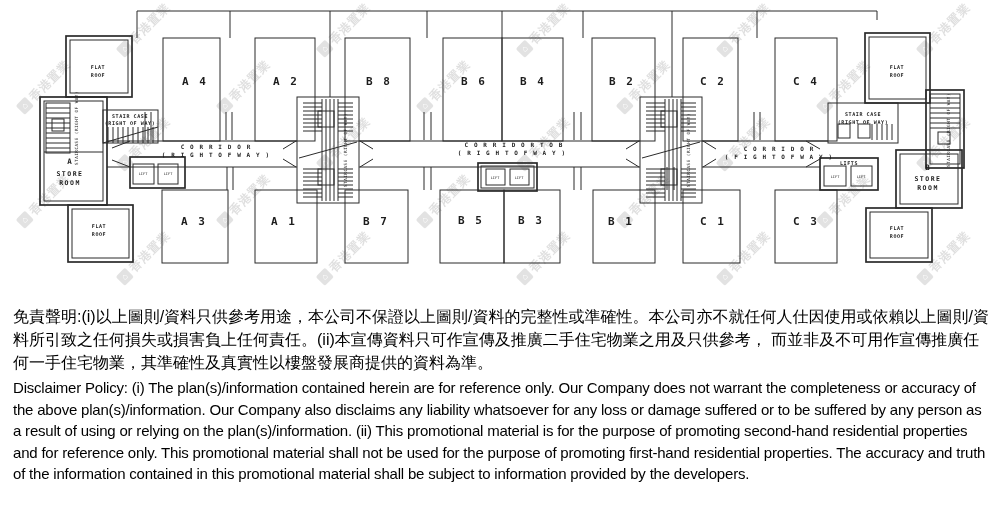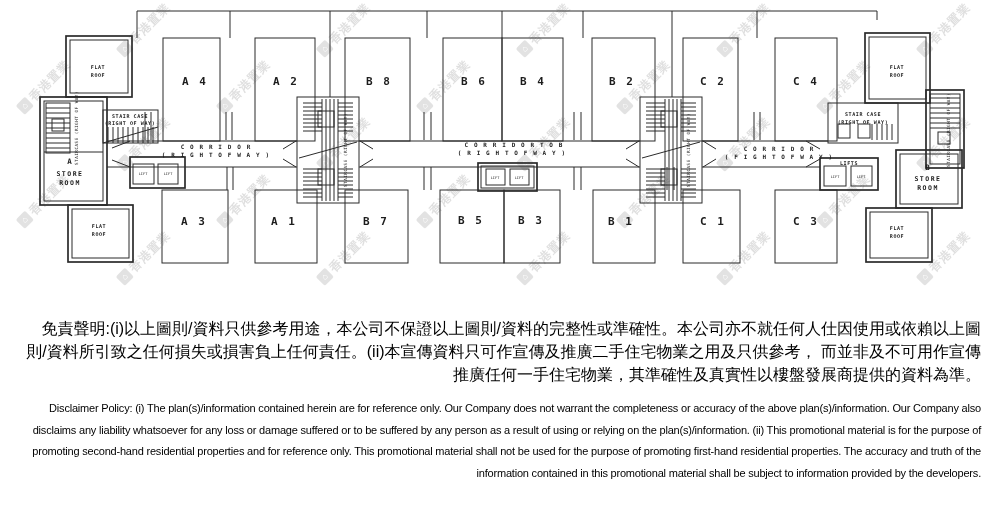--- a/index.html
+++ b/index.html
@@ -18,23 +18,23 @@
   #plan text{fill:#1d1d1d;font-family:"DejaVu Sans Mono","Liberation Mono",monospace;}
   .lbl{font-size:11px;font-weight:bold;letter-spacing:2px;text-anchor:middle;}
   .t-room{font-size:6.5px;font-weight:bold;letter-spacing:1.5px;text-anchor:middle;}
   .t-rooma{font-size:7.5px;font-weight:bold;letter-spacing:1px;text-anchor:middle;}
   .t-sm{font-size:5px;font-weight:bold;letter-spacing:0.6px;text-anchor:middle;}
   .t-corr{font-size:6px;font-weight:bold;letter-spacing:1.1px;text-anchor:middle;}
   .t-vert{font-size:4.3px;letter-spacing:0.5px;text-anchor:middle;}
   .t-tiny{font-size:3.6px;text-anchor:middle;}
   
   .disclaimer{position:absolute;left:13px;top:305px;width:980px;color:#000;}
-  .disclaimer p{margin:12px;text-align:right;}
+  .disclaimer p{margin:0;}
   .zh{font-size:16px;line-height:23px;margin-bottom:3px !important;}
-  .en{font-size:11px;line-height:21.5px;letter-spacing:-0.2px;}
+  .en{font-size:15px;line-height:21.5px;letter-spacing:-0.2px;}
 </style>
 </head>
 <body>
 
 <div id="screen">
 
   <div id="watermarks">
       <div class="wm" style="left: 110px; top: 20px;"><span class="wm-logo">⌂</span><span class="wm-text">香港置業</span></div>
       <div class="wm" style="left: 310px; top: 20px;"><span class="wm-logo">⌂</span><span class="wm-text">香港置業</span></div>
       <div class="wm" style="left: 510px; top: 20px;"><span class="wm-logo">⌂</span><span class="wm-text">香港置業</span></div>

